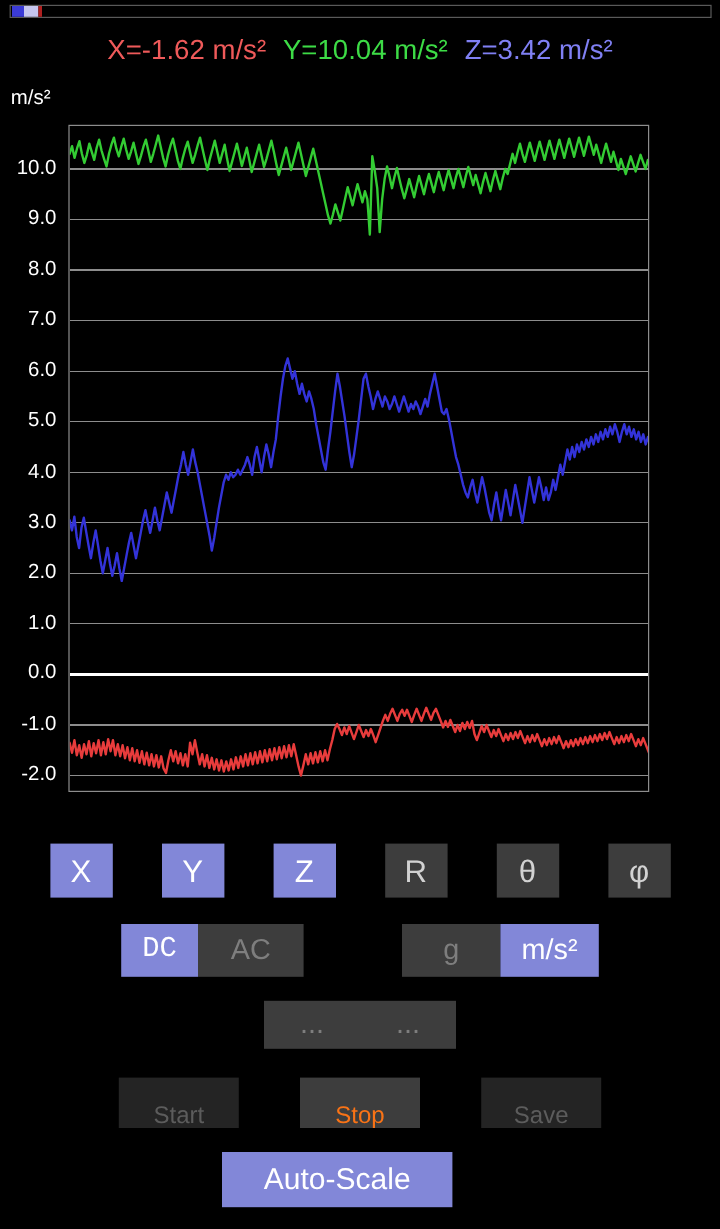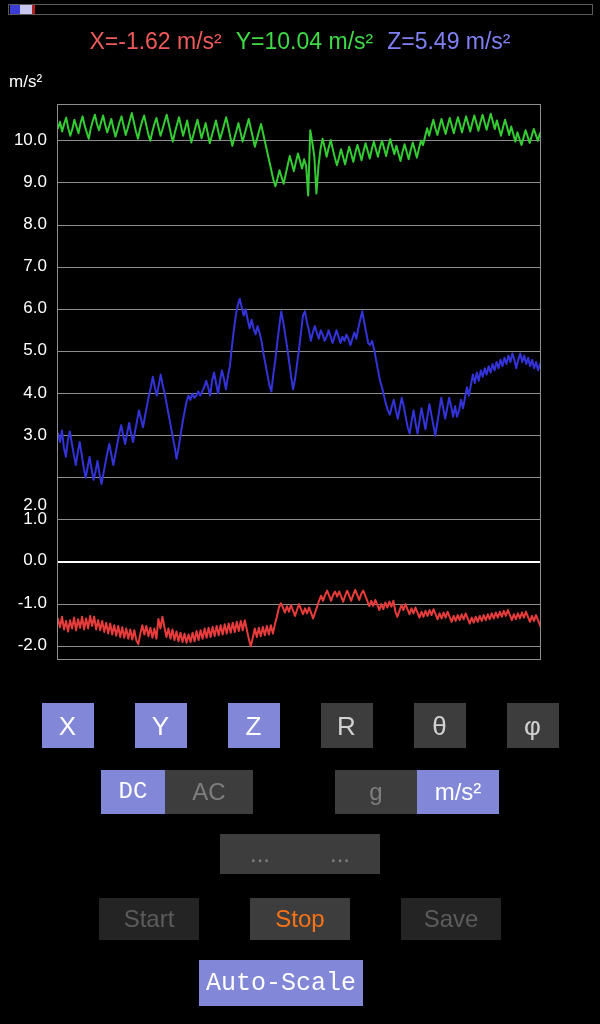--- a/index.html
+++ b/index.html
@@ -99,63 +99,63 @@
   .row-speed .btn { height: 40px; font-size: 24px; }
   .sp-slow { width: 120px; }
   .sp-d1   { width: 80px; }
   .sp-d2   { width: 80px; }
   .sp-fast { width: 90px; }
 
   .row-run {
     position: absolute; left: 0; top: 898px; width: 600px; height: 42px;
     display: flex; justify-content: center; align-items: center;
   }
-  .row-run .btn { width: 100px; height: 42px; font-size: 24px; }
+  .row-run .btn { width: 100px; height: 42px; font-size: 20px; align-items: flex-end; }
   .row-run .spacer { width: 51px; height: 1px; }
 
   .row-scale {
     position: absolute; left: 0; top: 960px; width: 600px; height: 46px;
     display: flex; justify-content: center; align-items: center;
   }
   .row-scale .btn { height: 46px; font-size: 25px; }
-  .btn-auto  { width: 164px; font-family: Liberation Mono, monospace; }
+  .btn-auto  { width: 192px; }
   .btn-clear { width: 186px; }
   .row-scale .spacer { width: 38px; height: 1px; }
 </style>
 </head>
 <body>
 
 <div class="topbar-wrap">
   <div class="topbar-track">
     <div class="topbar-seg seg-blue"></div>
     <div class="topbar-seg seg-pale"></div>
     <div class="topbar-seg seg-red"></div>
   </div>
 </div>
 
 <div class="readout">
   <span class="rd-x">X=-1.62 m/s²</span>
   <span class="rd-gap"></span>
   <span class="rd-y">Y=10.04 m/s²</span>
   <span class="rd-gap"></span>
-  <span class="rd-z">Z=5.49 m/s²</span>
+  <span class="rd-z">Z=3.42 m/s²</span>
 </div>
 
 <div class="unit-label">m/s²</div>
 
 <div class="ylabels" id="ylabels">
     <div class="ylabel" style="top: 35.803px; text-align: right;">10.0</div>
     <div class="ylabel" style="top: 77.9242px;">9.0</div>
     <div class="ylabel" style="top: 120.045px;">8.0</div>
     <div class="ylabel" style="top: 162.167px;">7.0</div>
     <div class="ylabel" style="top: 204.288px;">6.0</div>
     <div class="ylabel" style="top: 246.409px;">5.0</div>
     <div class="ylabel" style="top: 288.53px;">4.0</div>
     <div class="ylabel" style="top: 330.652px;">3.0</div>
-    <div class="ylabel" style="top: 372.773px; margin-top: 28px;">2.0</div>
+    <div class="ylabel" style="top: 372.773px;">2.0</div>
     <div class="ylabel" style="top: 414.894px;">1.0</div>
     <div class="ylabel" style="top: 456px; margin-left: 44px;">0.0</div>
     <div class="ylabel" style="top: 499.136px;">-1.0</div>
     <div class="ylabel" style="top: 541.258px;">-2.0</div>
   </div>
 
 <div class="chart-area">
   <svg class="chart-svg" id="chart-svg" viewBox="0 0 484 556" preserveAspectRatio="none">
       <line x1="0" y1="35.803030303030255" x2="484" y2="35.803030303030255" stroke="#8d8d8d" stroke-width="1" shape-rendering="crispEdges"></line>
       <line x1="0" y1="77.92424242424244" x2="484" y2="77.92424242424244" stroke="#8d8d8d" stroke-width="1" shape-rendering="crispEdges"></line>

